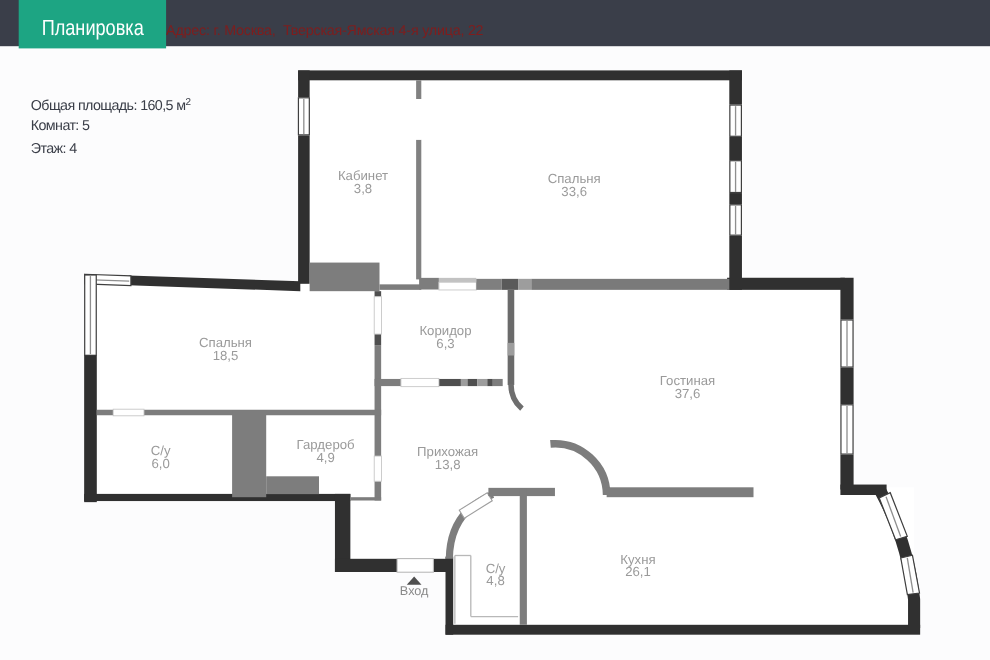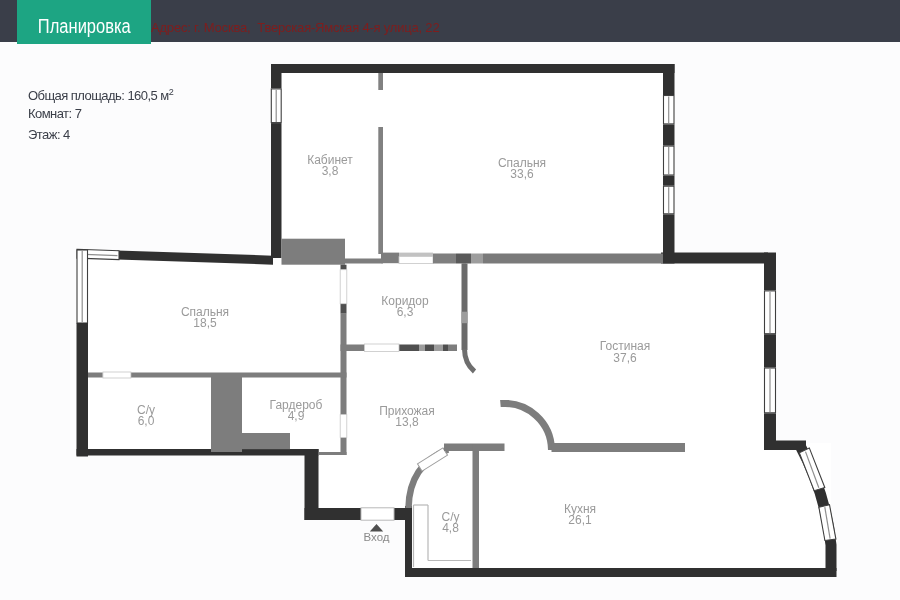--- a/index.html
+++ b/index.html
@@ -18,21 +18,21 @@
 <body>
 
 <div class="topbar"></div>
 
 <div class="greenbox"><span>Планировка</span></div>
 
 <div class="addr">Адрес: г. Москва,&nbsp; Тверская-Ямская 4-я улица, 22</div>
 
 <div class="info">
   <div>Общая площадь: 160,5 м<sup>2</sup></div>
-  <div>Комнат: 7</div>
+  <div>Комнат: 5</div>
   <div>Этаж: 4</div>
 </div>
 <svg width="900" height="600" viewBox="0 0 900 600">
 
   <g fill="#ffffff">
     <rect x="271" y="64" width="404" height="199"></rect>
     <polygon points="76.5,249 273,256 346,256 346,455 76.5,455"></polygon>
     <rect x="346" y="252" width="430" height="200"></rect>
     <rect x="405" y="443" width="426" height="134"></rect>
     <polygon points="802,445 831,545 831,577 764,577 764,445"></polygon>

